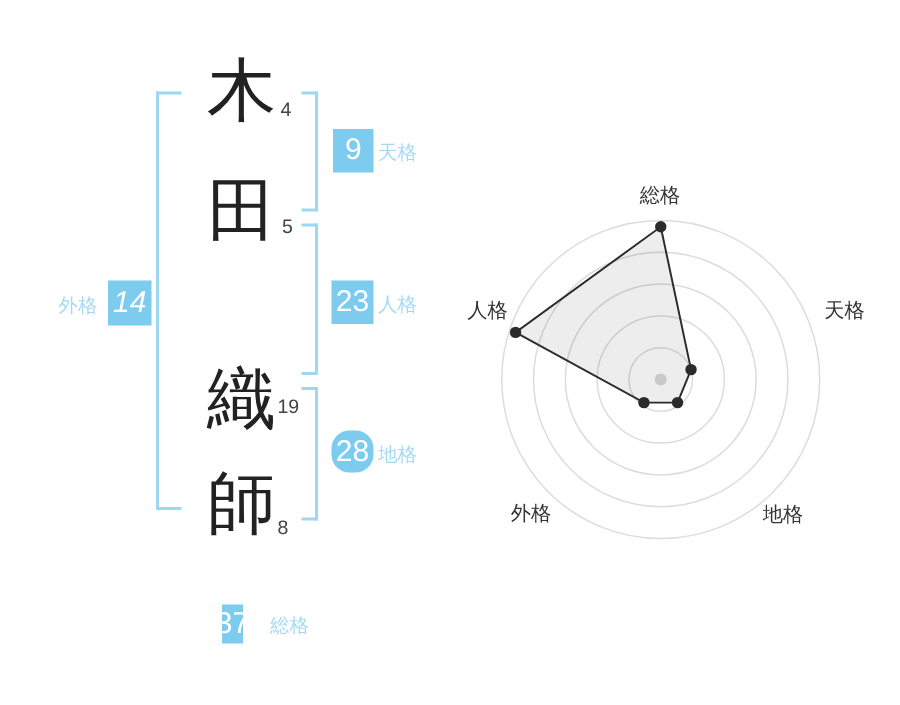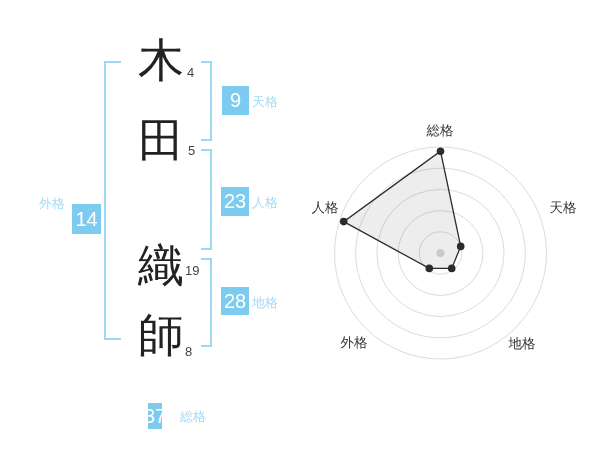--- a/index.html
+++ b/index.html
@@ -31,22 +31,22 @@
   }
   .bracket-ten{top:61px;height:76px;}
   .bracket-jin{top:149px;height:97px;}
   .bracket-chi{top:258px;height:85px;}
   .badge{
     position:absolute;width:28px;height:29px;background:#7dccf0;color:#ffffff;
     font-size:20px;display:flex;align-items:center;justify-content:center;
   }
   .badge-ten{left:222px;top:86px;width:27px;}
   .badge-jin{left:221px;top:187px;text-align:right;}
-  .badge-chi{left:221px;top:287px;height:28px;}
-  .badge-gai{left:72px;top:204px;width:29px;height:30px;}
+  .badge-chi{left:221px;top:287px;height:28px;border-radius:12px;}
+  .badge-gai{left:72px;top:187px;width:29px;height:30px;font-style:italic;}
   .badge-sou{left:148px;top:403px;width:14px;height:26px;}
   .kaku-label{
     position:absolute;font-size:13px;line-height:15px;color:#a6daf3;white-space:nowrap;
   }
   .label-ten{left:252px;top:94px;}
   .label-jin{left:252px;top:195px;}
   .label-chi{left:252px;top:295px;}
   .label-gai{left:39px;top:196px;}
   .label-sou{left:180px;top:409px;}
   

